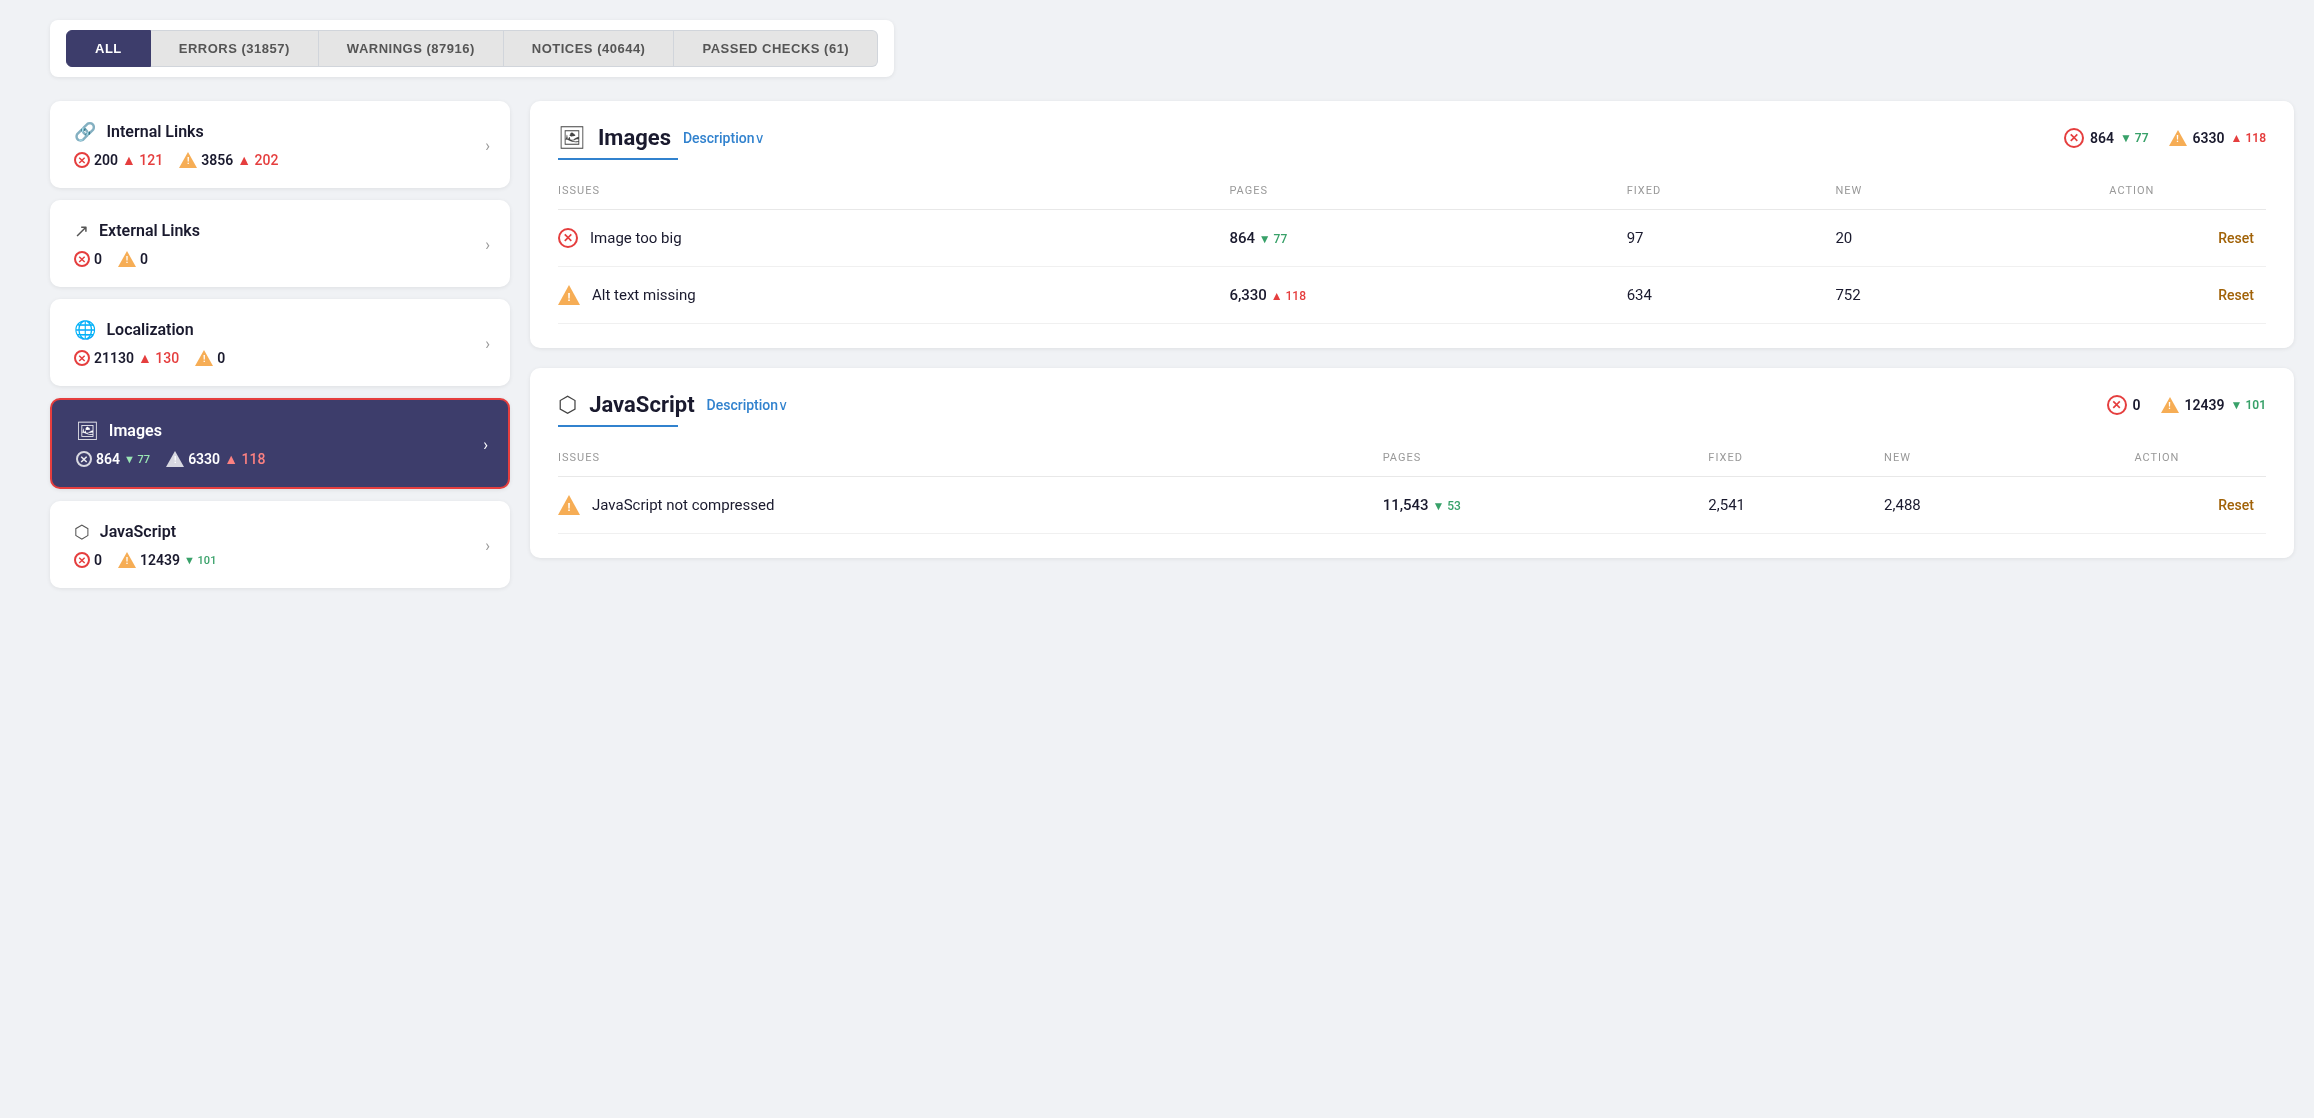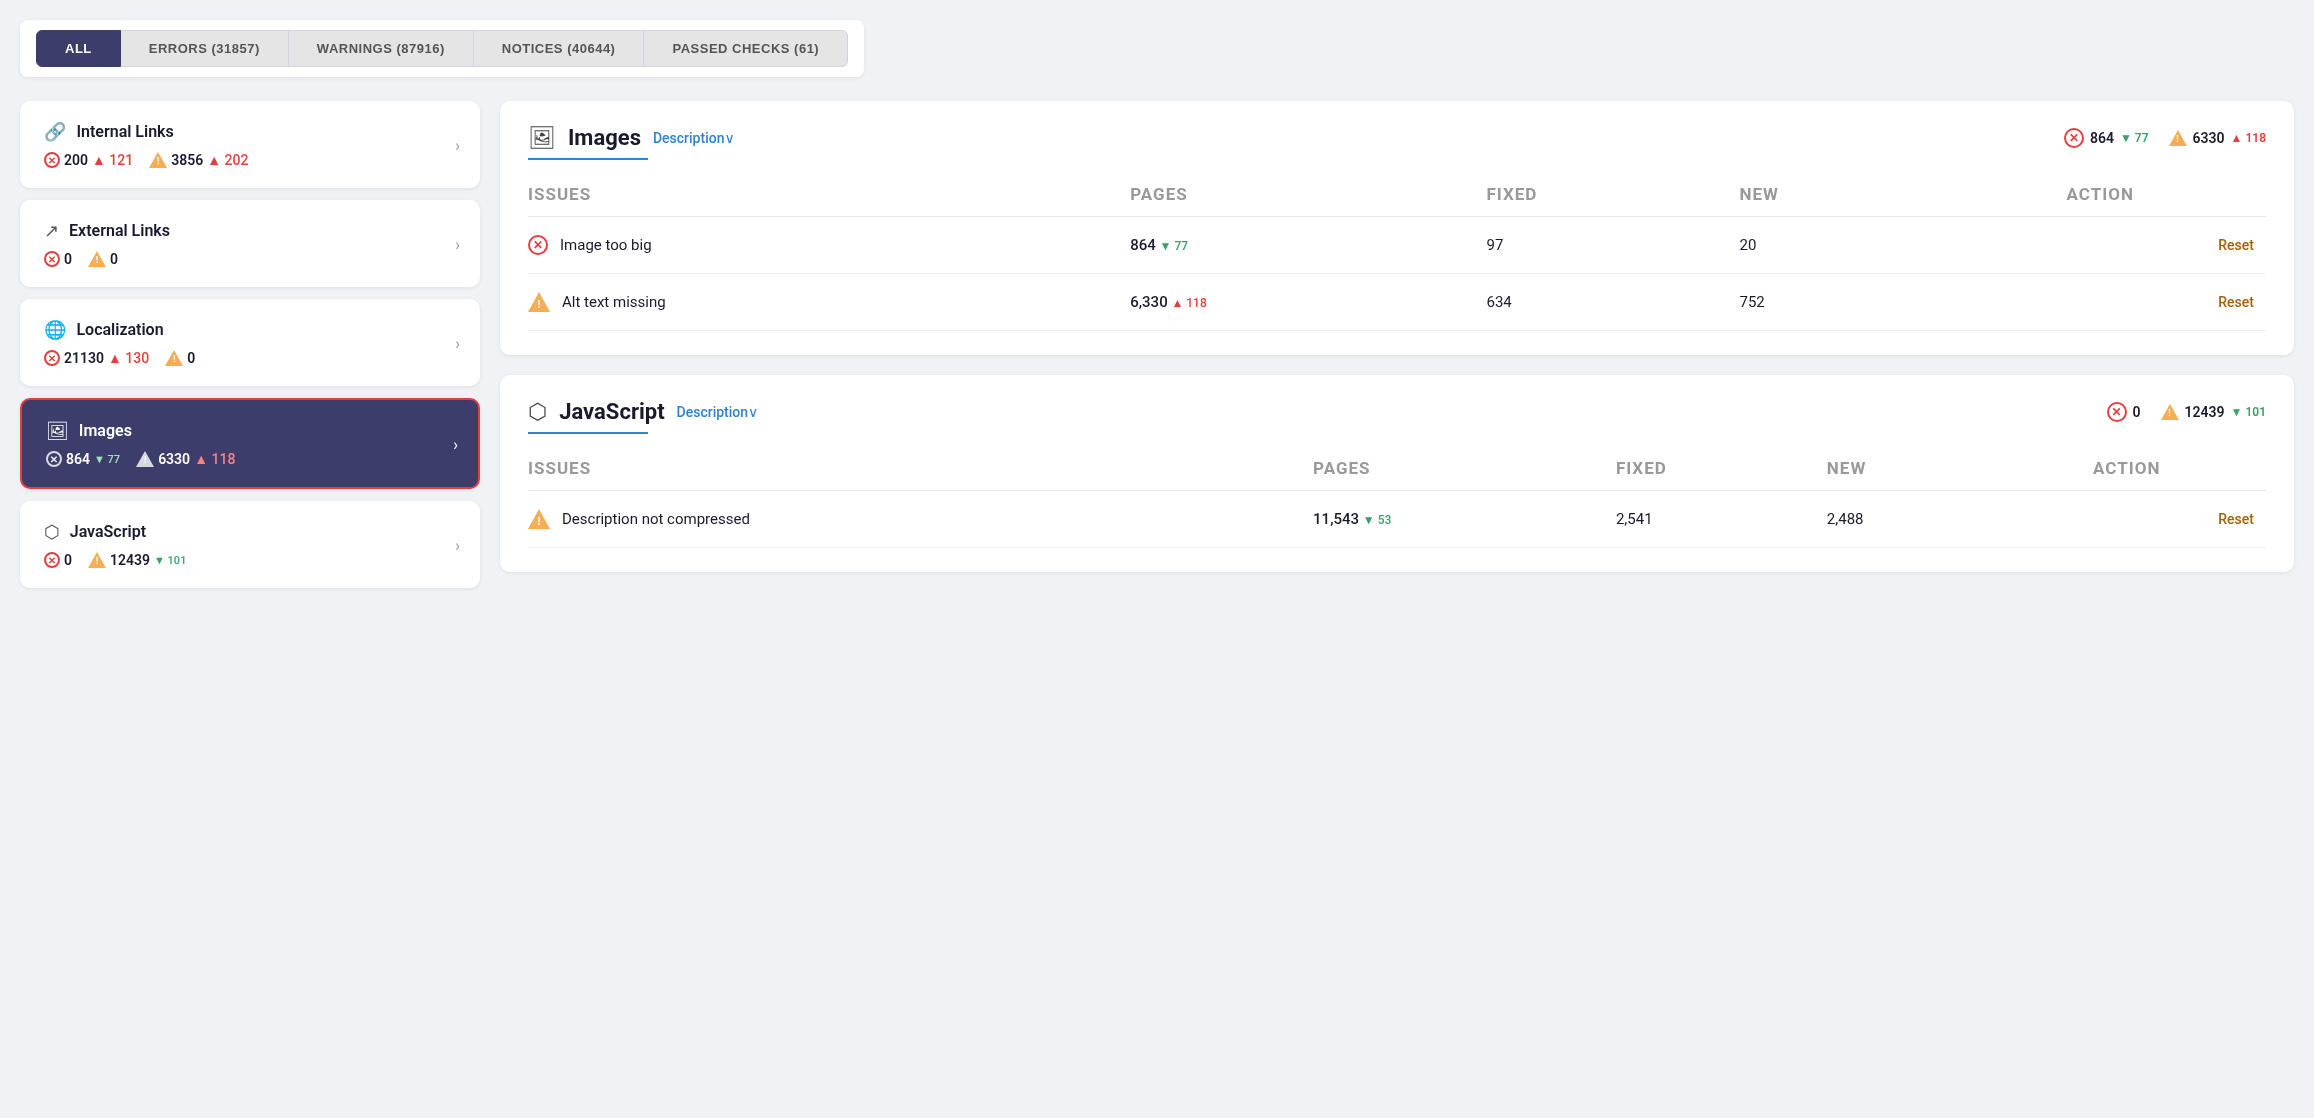--- a/index.html
+++ b/index.html
@@ -6,20 +6,21 @@
     body {
       font-family: -apple-system, BlinkMacSystemFont, 'Segoe UI', Roboto, sans-serif;
       background: #f0f2f5;
       color: #1a1a2e;
       min-height: 100vh;
     }
 
     .page-wrapper {
       padding: 20px;
       max-width: 2314px;
+      margin-left: 30px;
     }
 
     
     .filter-tabs {
       display: flex;
       gap: 0;
       margin-bottom: 24px;
       background: white;
       border-radius: 8px;
       padding: 10px 16px;
@@ -293,22 +294,22 @@
     }
 
     
     .issues-table {
       width: 100%;
       border-collapse: collapse;
     }
 
     .issues-table th {
       text-align: left;
-      font-size: 17px;
-      font-weight: 700;
+      font-size: 11px;
+      font-weight: 400;
       color: #999;
       letter-spacing: 1px;
       text-transform: uppercase;
       padding: 8px 12px 12px 0;
       border-bottom: 1px solid #e8e8e8;
     }
 
     .issues-table th:last-child {
       text-align: center;
     }
@@ -643,21 +644,21 @@
             </tr>
           </thead>
           <tbody>
             <tr>
               <td>
                 <div class="issue-name-cell">
                   <span class="issue-warning-container">
                     <span class="issue-warning-triangle"></span>
                     <span class="issue-warning-exclaim">!</span>
                   </span>
-                  <span>Description not compressed</span>
+                  <span>JavaScript not compressed</span>
                 </div>
               </td>
               <td class="pages-cell">
                 <span>11,543</span>
                 <span class="trend-inline-down">▼ 53</span>
               </td>
               <td>2,541</td>
               <td>2,488</td>
               <td>
                 <a class="reset-link">Reset</a>

